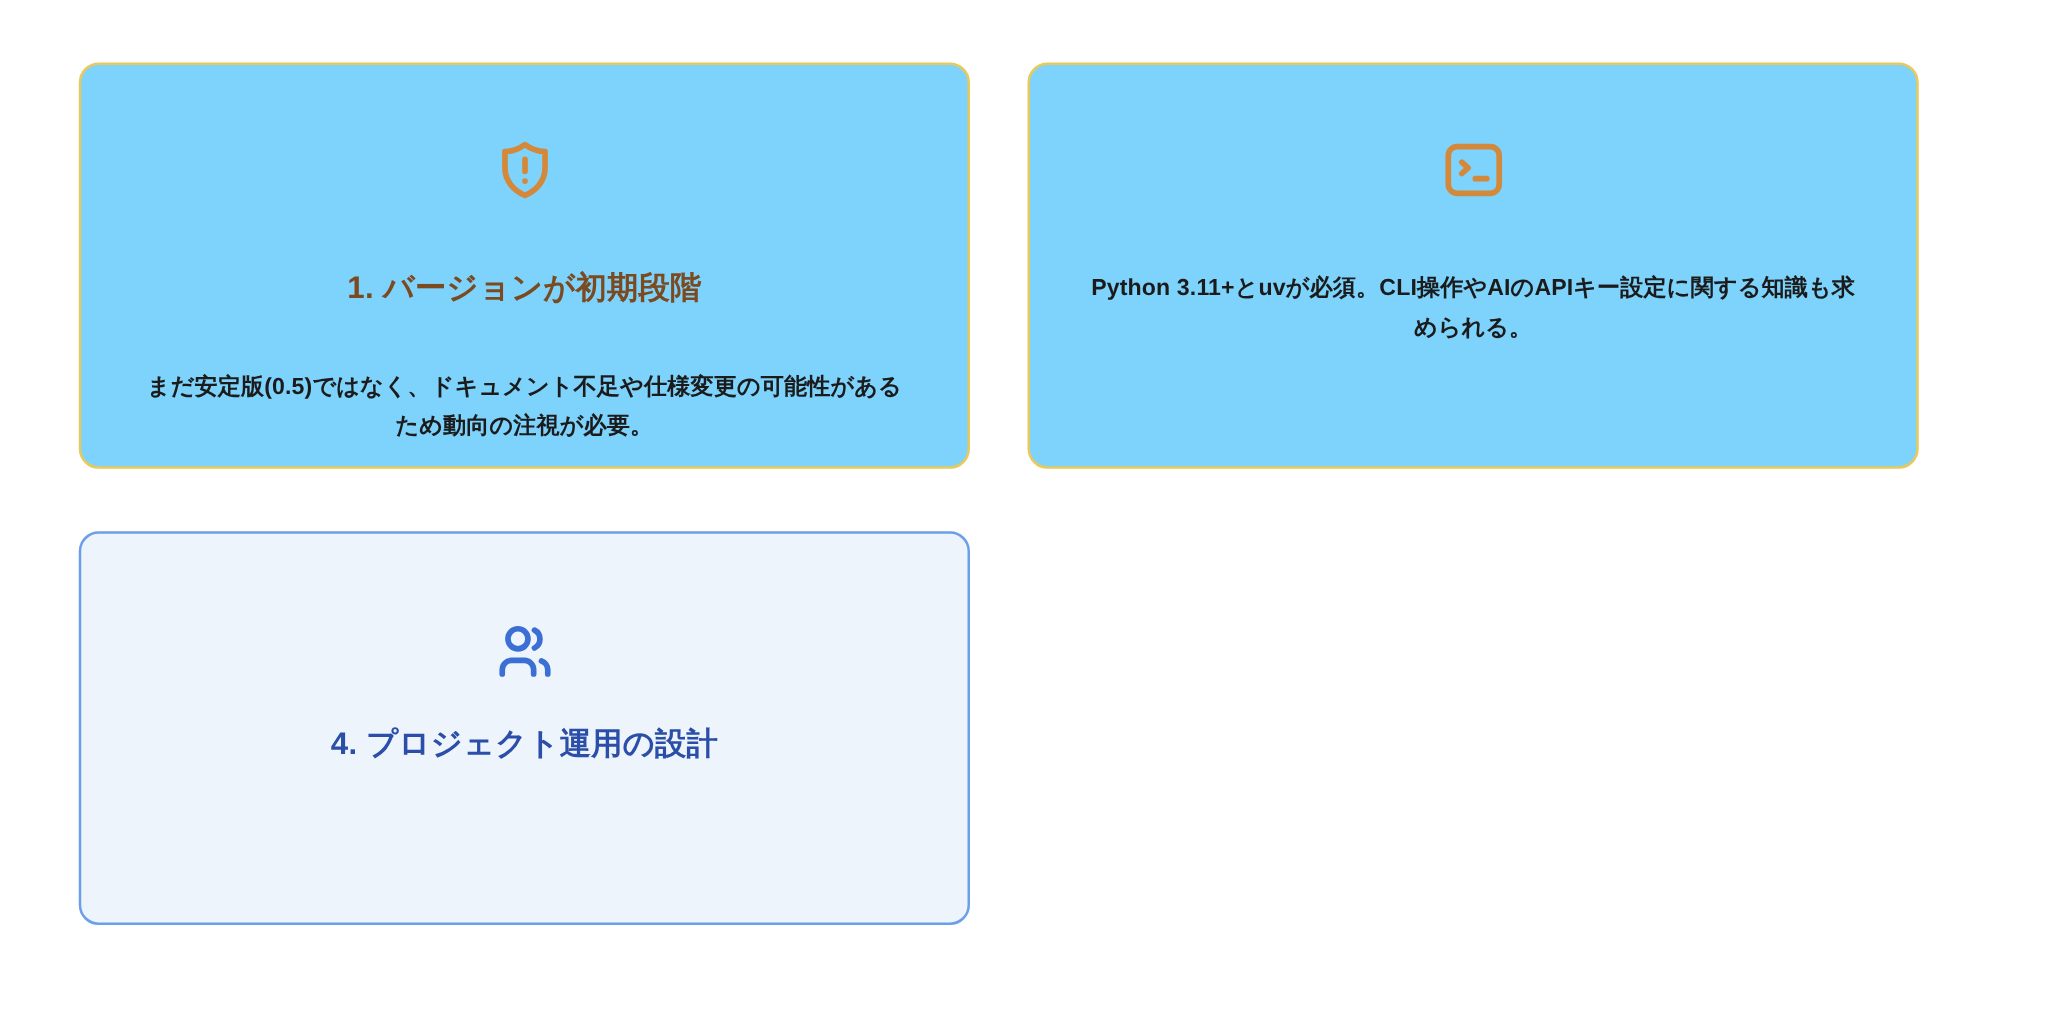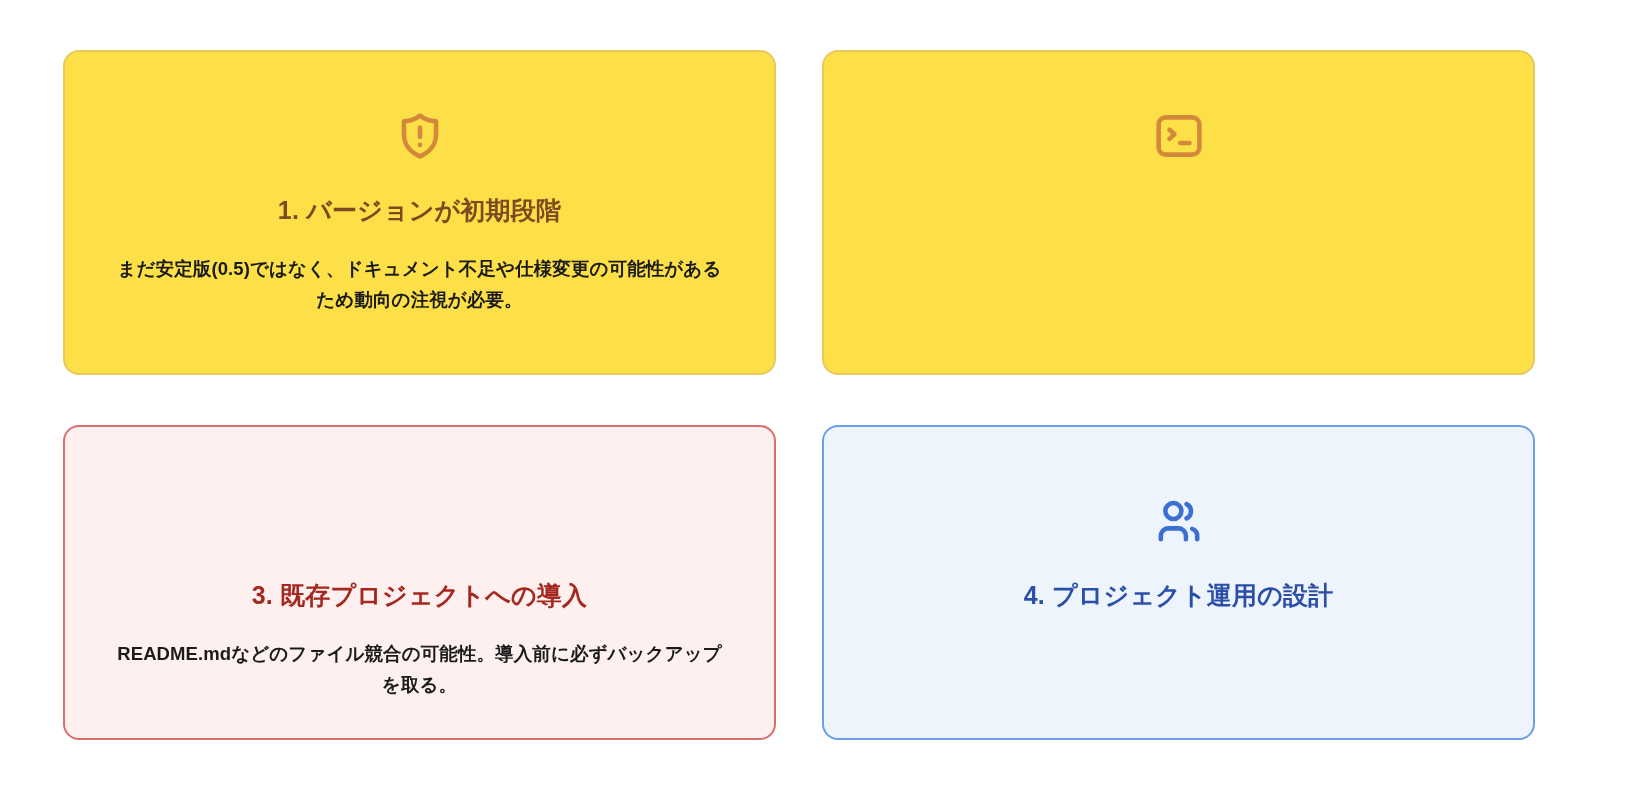--- a/index.html
+++ b/index.html
@@ -36,22 +36,23 @@
     flex-direction: column;
     align-items: center;
     justify-content: flex-start;
     padding: 56px 44px 28px 44px;
     text-align: center;
     position: relative;
   }
 
   
   .card.theme-amber {
-    background: #fde047;
+    background: #7dd3fc;
     border-color: #e8c95c;
+    gap: 20px;
   }
   .card.theme-amber .card-title { color: #7b4a20; }
   .card.theme-amber .card-icon { color: #d4883a; }
 
   
   .card.theme-rose {
     background: #fdf0ef;
     border-color: #d9706e;
   }
   .card.theme-rose .card-title { color: #a52820; }
@@ -119,29 +120,23 @@
   </div>
 
   <div class="card theme-amber">
     <span class="card-icon">
       <svg viewBox="0 0 24 24" fill="none" stroke="currentColor" stroke-width="2.1" stroke-linecap="round" stroke-linejoin="round" aria-hidden="true">
         <rect x="2.6" y="3.4" width="18.8" height="17.2" rx="3.3"></rect>
         <path d="M7.6 9.1l2.3 2.1-2.3 2.1"></path>
         <path d="M12.6 15.2h4.2"></path>
       </svg>
     </span>
+    <p class="card-desc">Python 3.11+とuvが必須。CLI操作やAIのAPIキー設定に関する知識も求められる。</p>
   </div>
 
-  <div class="card theme-rose pos-r2">
-    <span class="card-icon icon-missing">
-      
-    </span>
-    <h3 class="card-title">3. 既存プロジェクトへの導入</h3>
-    <p class="card-desc">README.mdなどのファイル競合の可能性。導入前に必ずバックアップを取る。</p>
-  </div>
 
   <div class="card theme-blue pos-r2">
     <span class="card-icon">
       <svg viewBox="0 0 24 24" fill="none" stroke="currentColor" stroke-width="2.1" stroke-linecap="round" stroke-linejoin="round" aria-hidden="true">
         <circle cx="9.4" cy="7.4" r="3.7"></circle>
         <path d="M3.6 20.4v-1.6a3.4 3.4 0 0 1 3.4-3.4h4.8a3.4 3.4 0 0 1 3.4 3.4v1.6"></path>
         <path d="M15.5 4.2a3.7 3.7 0 0 1 0 6.6"></path>
         <path d="M18.1 15.6a3.4 3.4 0 0 1 2.3 3.2v1.6"></path>
       </svg>
     </span>

